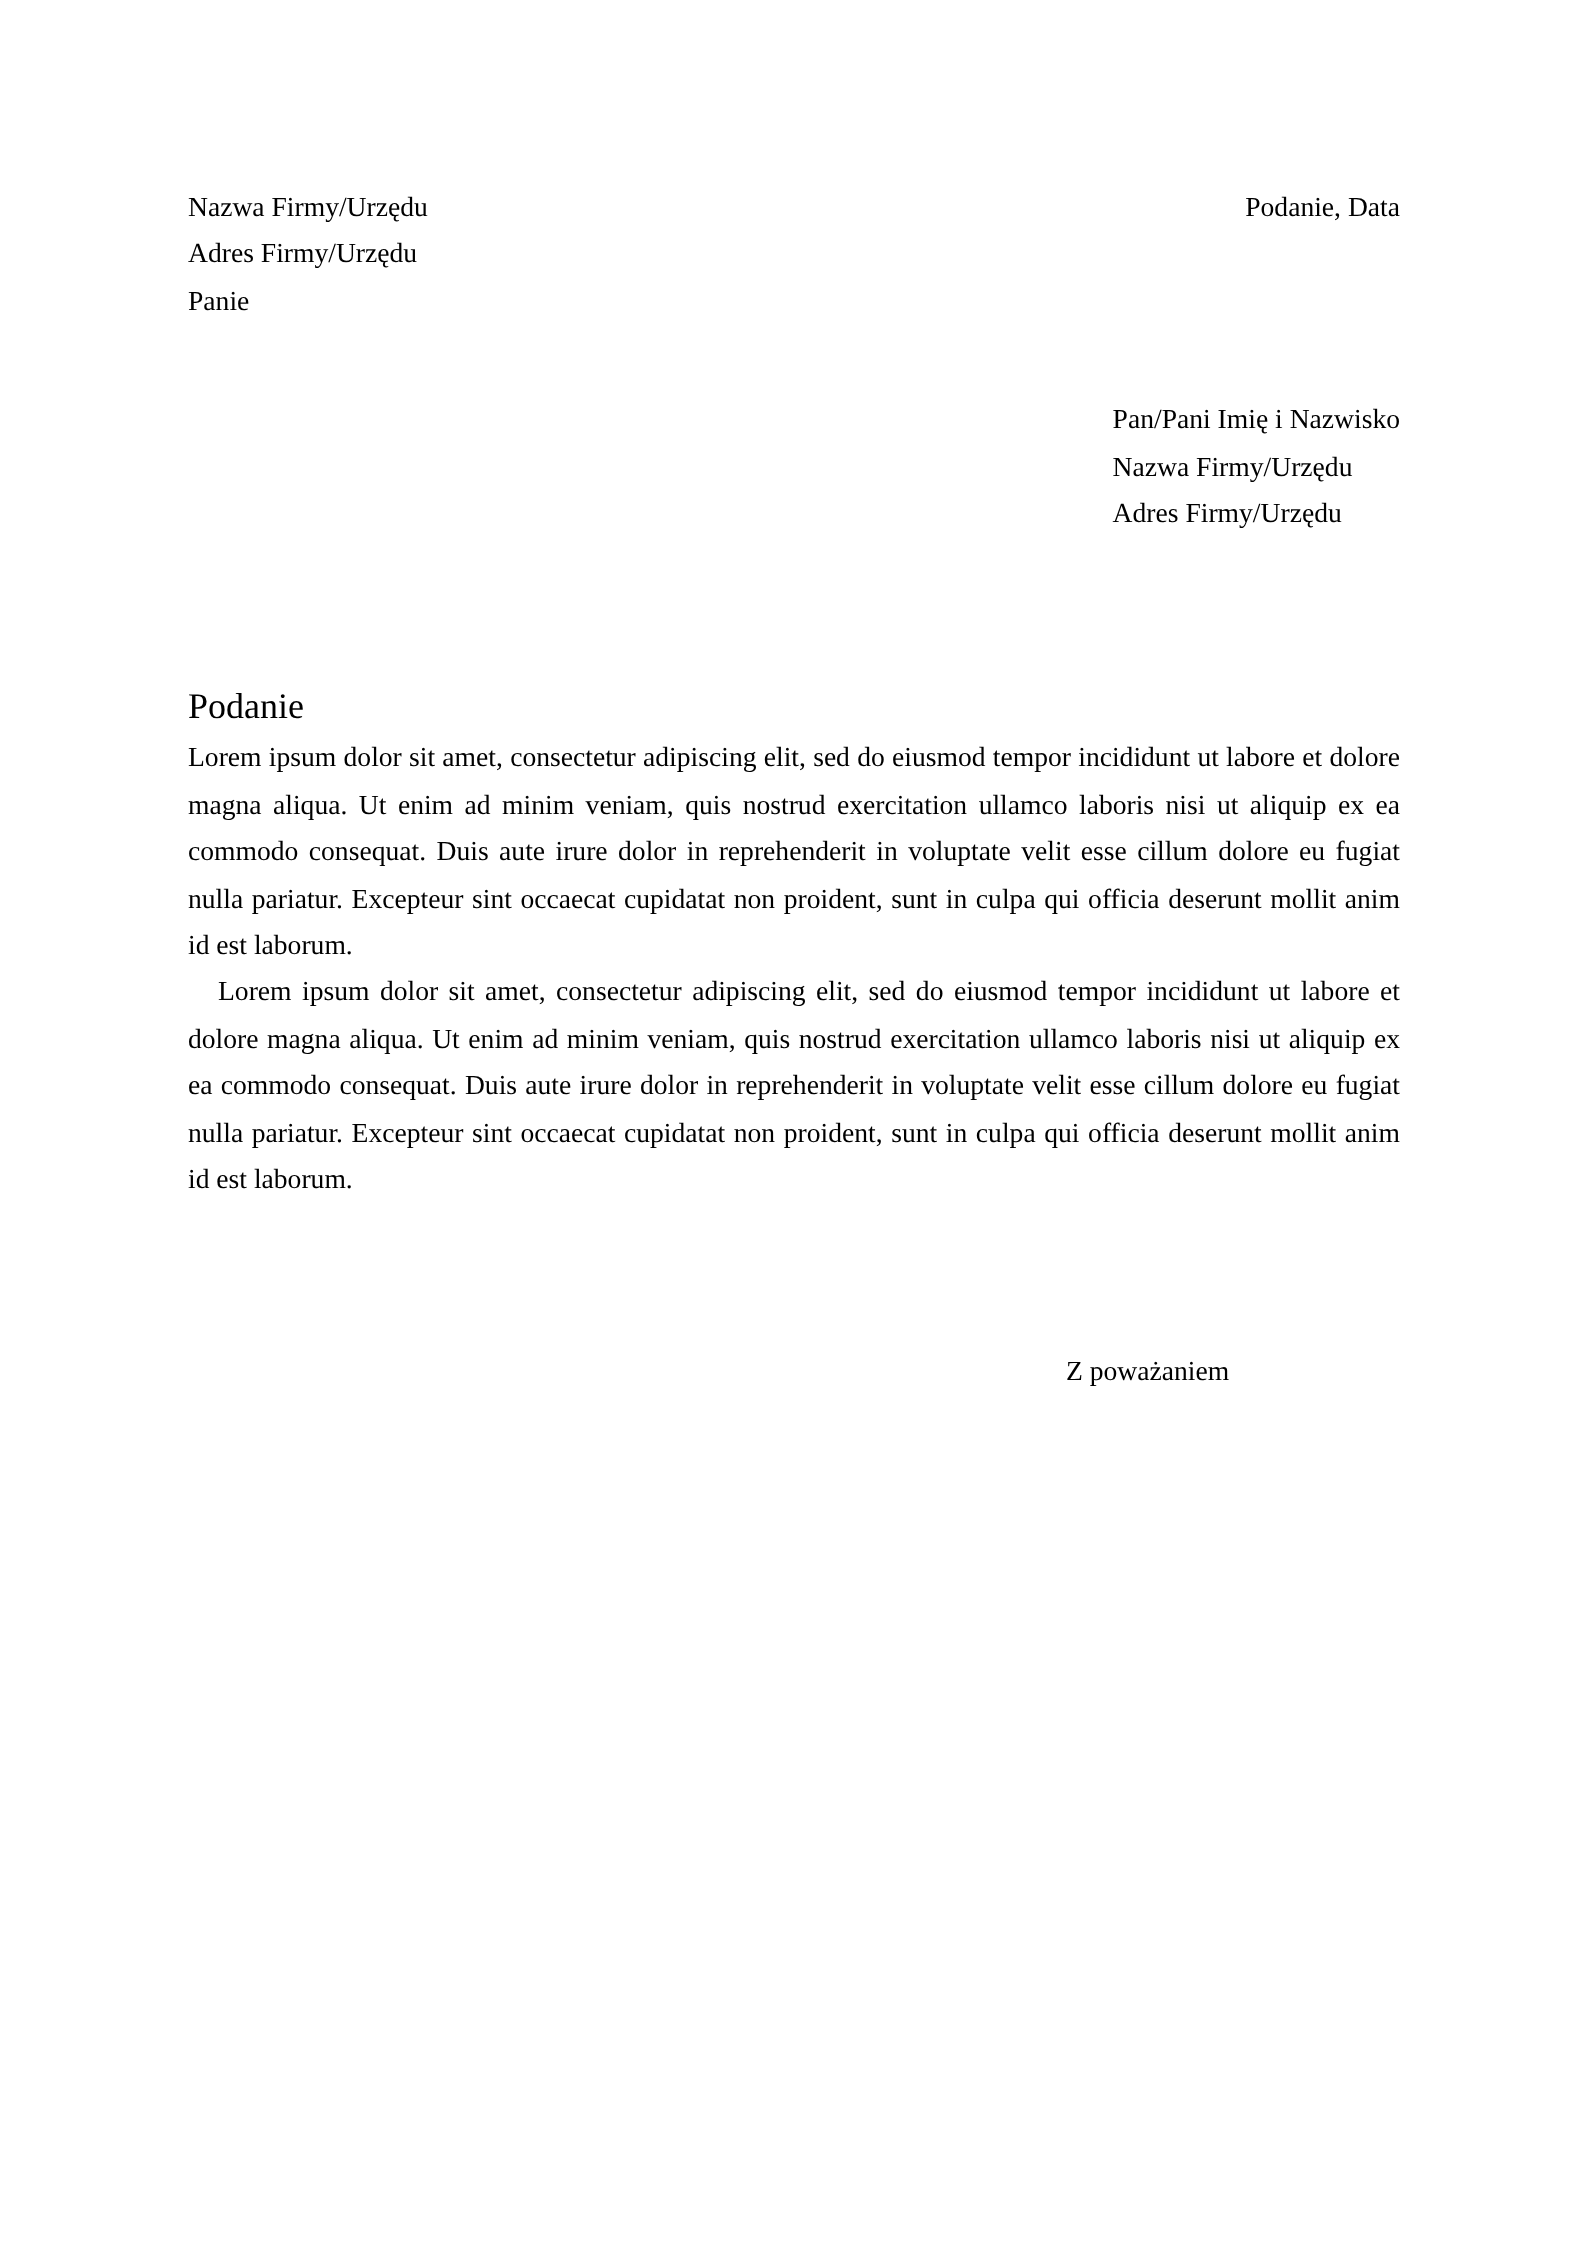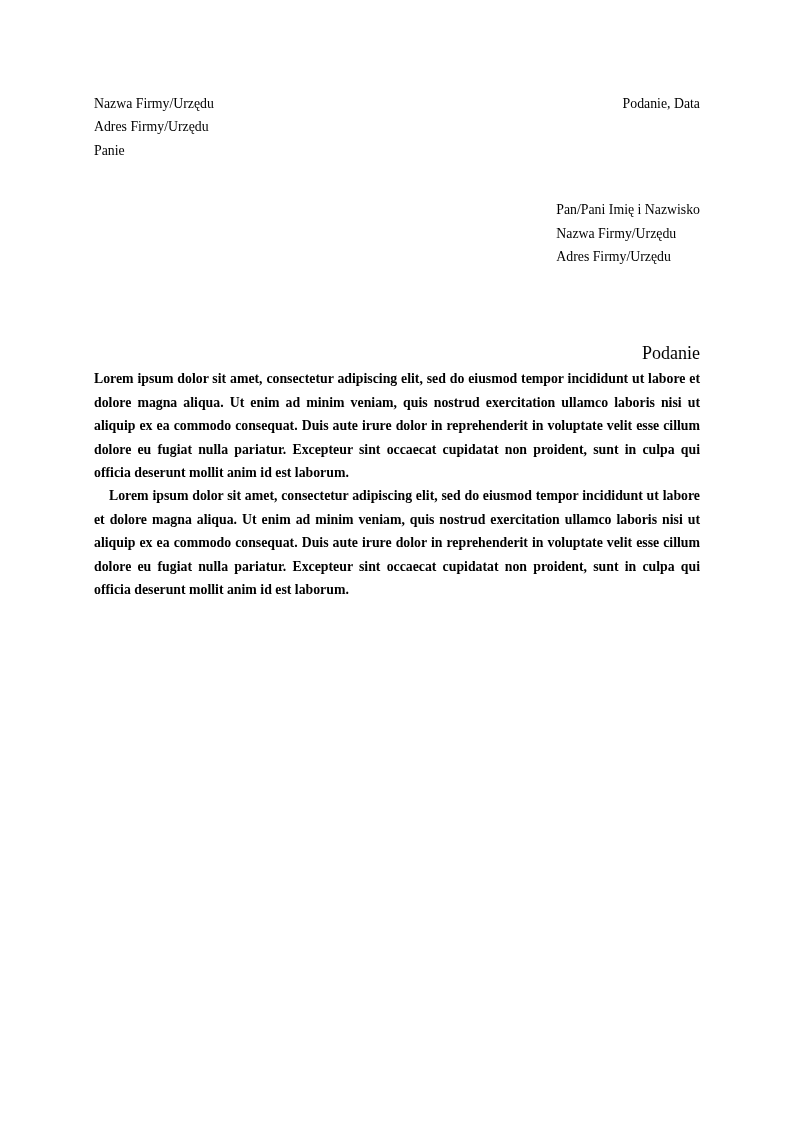--- a/index.html
+++ b/index.html
@@ -42,29 +42,28 @@
     width: max-content;
   }
   .recipient div {
     white-space: nowrap;
   }
   .title {
     margin: 71px 0 0 0;
     font-size: 18px;
     line-height: 28px;
     font-weight: normal;
-    text-align: right;
+    text-align: left;
   }
   .salutation {
     margin: 37px 0 0 0;
   }
   .para {
     margin: 0;
     text-align: justify;
-    font-weight: bold;
   }
   .para.indented {
     text-indent: 15px;
   }
   .closing {
     margin-top: 72px;
     margin-left: 439px;
     white-space: nowrap;
   }
 </style>
@@ -88,15 +87,16 @@
       <div>Nazwa Firmy/Urzędu</div>
       <div>Adres Firmy/Urzędu</div>
     </div>
 
     <h1 class="title">Podanie</h1>
 
 
     <p class="para">Lorem ipsum dolor sit amet, consectetur adipiscing elit, sed do eiusmod tempor incididunt ut labore et dolore magna aliqua. Ut enim ad minim veniam, quis nostrud exercitation ullamco laboris nisi ut aliquip ex ea commodo consequat. Duis aute irure dolor in reprehenderit in voluptate velit esse cillum dolore eu fugiat nulla pariatur. Excepteur sint occaecat cupidatat non proident, sunt in culpa qui officia deserunt mollit anim id est laborum.</p>
     <p class="para indented">Lorem ipsum dolor sit amet, consectetur adipiscing elit, sed do eiusmod tempor incididunt ut labore et dolore magna aliqua. Ut enim ad minim veniam, quis nostrud exercitation ullamco laboris nisi ut aliquip ex ea commodo consequat. Duis aute irure dolor in reprehenderit in voluptate velit esse cillum dolore eu fugiat nulla pariatur. Excepteur sint occaecat cupidatat non proident, sunt in culpa qui officia deserunt mollit anim id est laborum.</p>
 
+    <div class="closing">Z poważaniem</div>
 
   </div>
 </div>
 
 </body></html>

